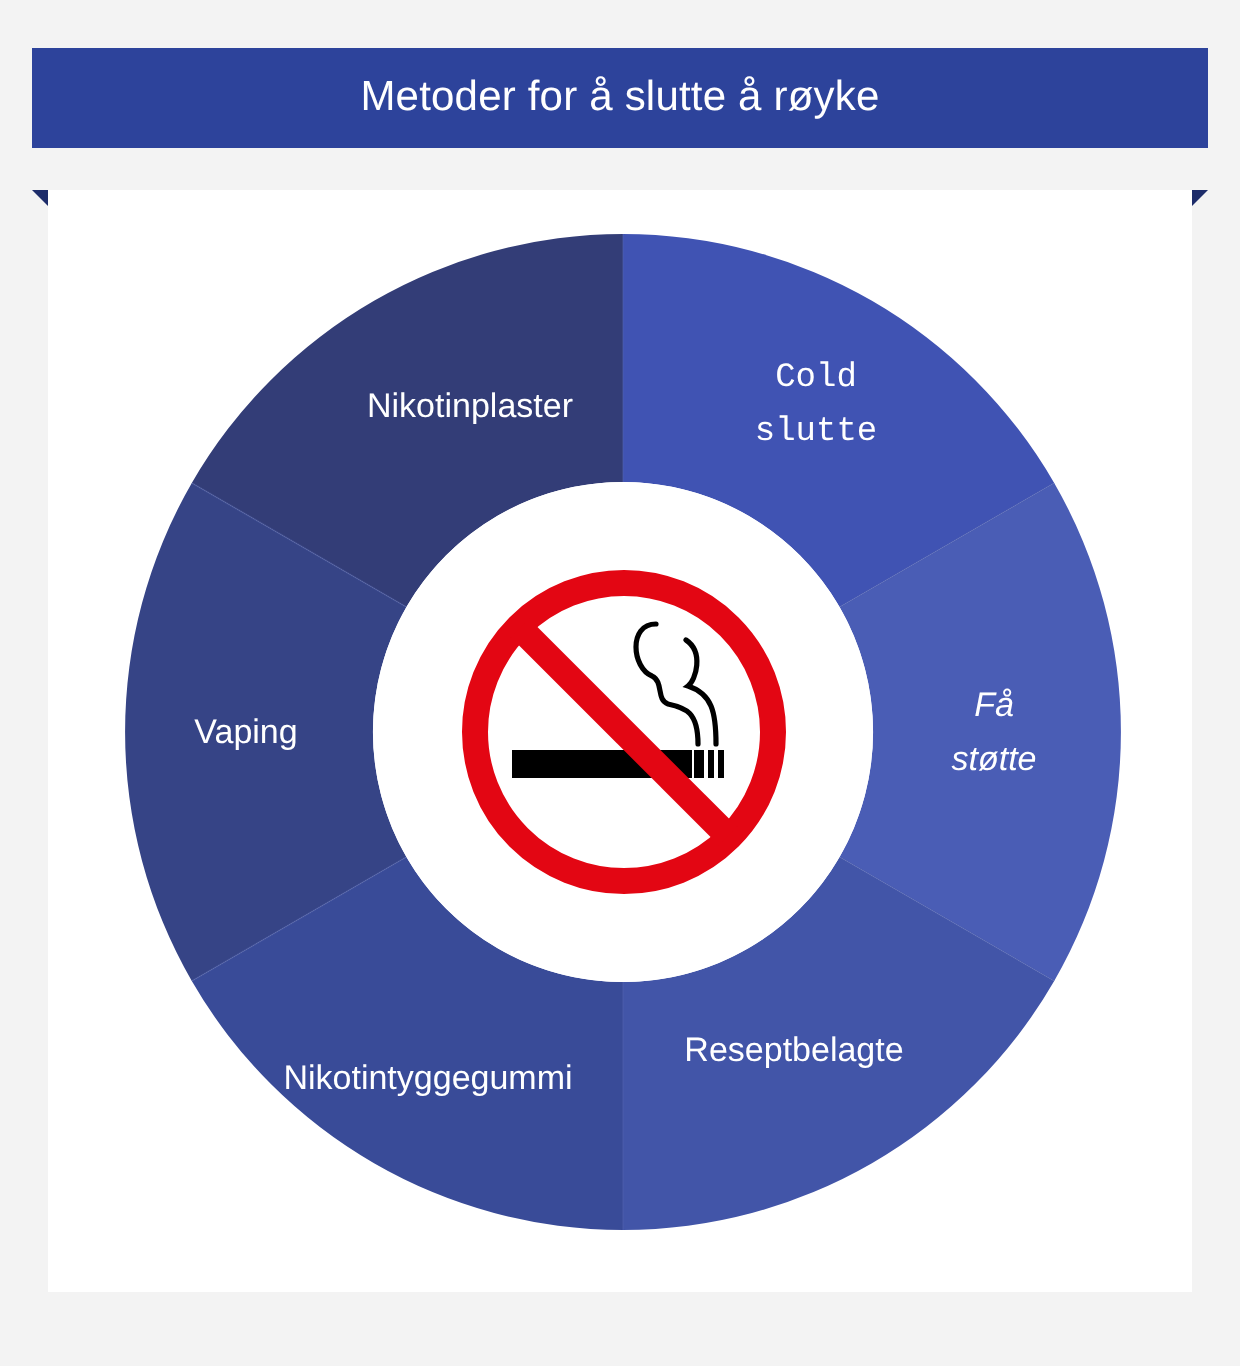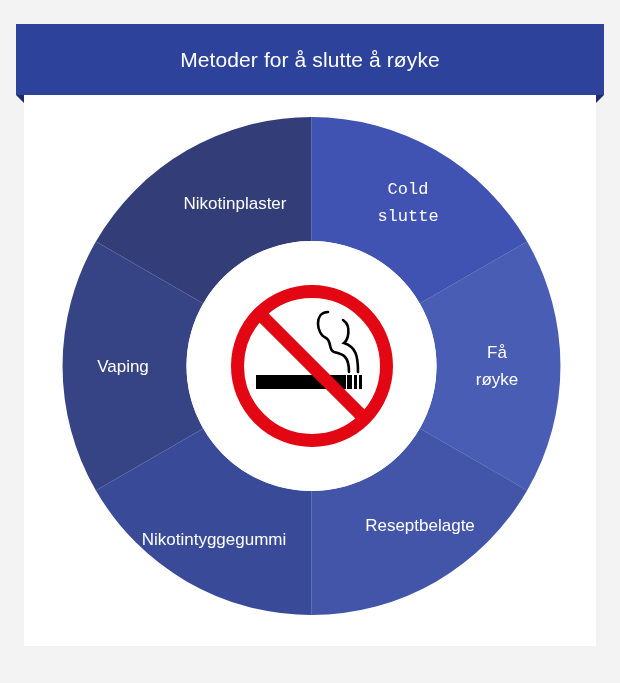--- a/index.html
+++ b/index.html
@@ -12,21 +12,21 @@
   }
   .card {
     position: absolute;
     left: 24px; top: 95px;
     width: 572px; height: 551px;
     background: #ffffff;
   }
   .banner {
     position: absolute;
     left: 16px; top: 24px;
-    width: 588px; height: 71px;
+    width: 588px; height: 50px;
     background: #2d439b;
     display: flex; align-items: center; justify-content: center;
     color: #ffffff;
     font-size: 21px;
     letter-spacing: 0.1px;
   }
   .fold {
     position: absolute;
     top: 95px;
     width: 0; height: 0;
@@ -104,25 +104,25 @@
     <circle cx="312" cy="366" r="74.5" fill="none" stroke="#e30613" stroke-width="13"></circle>
 
     <line x1="260" y1="314" x2="364" y2="418" stroke="#e30613" stroke-width="13"></line>
   </g>
 </svg>
 
 <div class="seg-label" style="left:408px; top:203px;font-family:Liberation Mono, monospace;">
   <div>Cold</div>
   <div>slutte</div>
 </div>
-<div class="seg-label" style="left:497px; top:366px;">
+<div class="seg-label" style="left:497px; top:366px;font-style:italic;">
   <div>Få</div>
-  <div>røyke</div>
+  <div>støtte</div>
 </div>
-<div class="seg-label" style="left:420px; top:525px;">
+<div class="seg-label" style="left:397px; top:525px;">
   <div>Reseptbelagte</div>
 </div>
 <div class="seg-label" style="left:214px; top:522px;margin-top:17px;">
   <div>Nikotintyggegummi</div>
 </div>
 <div class="seg-label" style="left:123px; top:366px;text-align:right;">
   <div>Vaping</div>
 </div>
 <div class="seg-label" style="left:235px; top:203px;">
   <div>Nikotinplaster</div>

